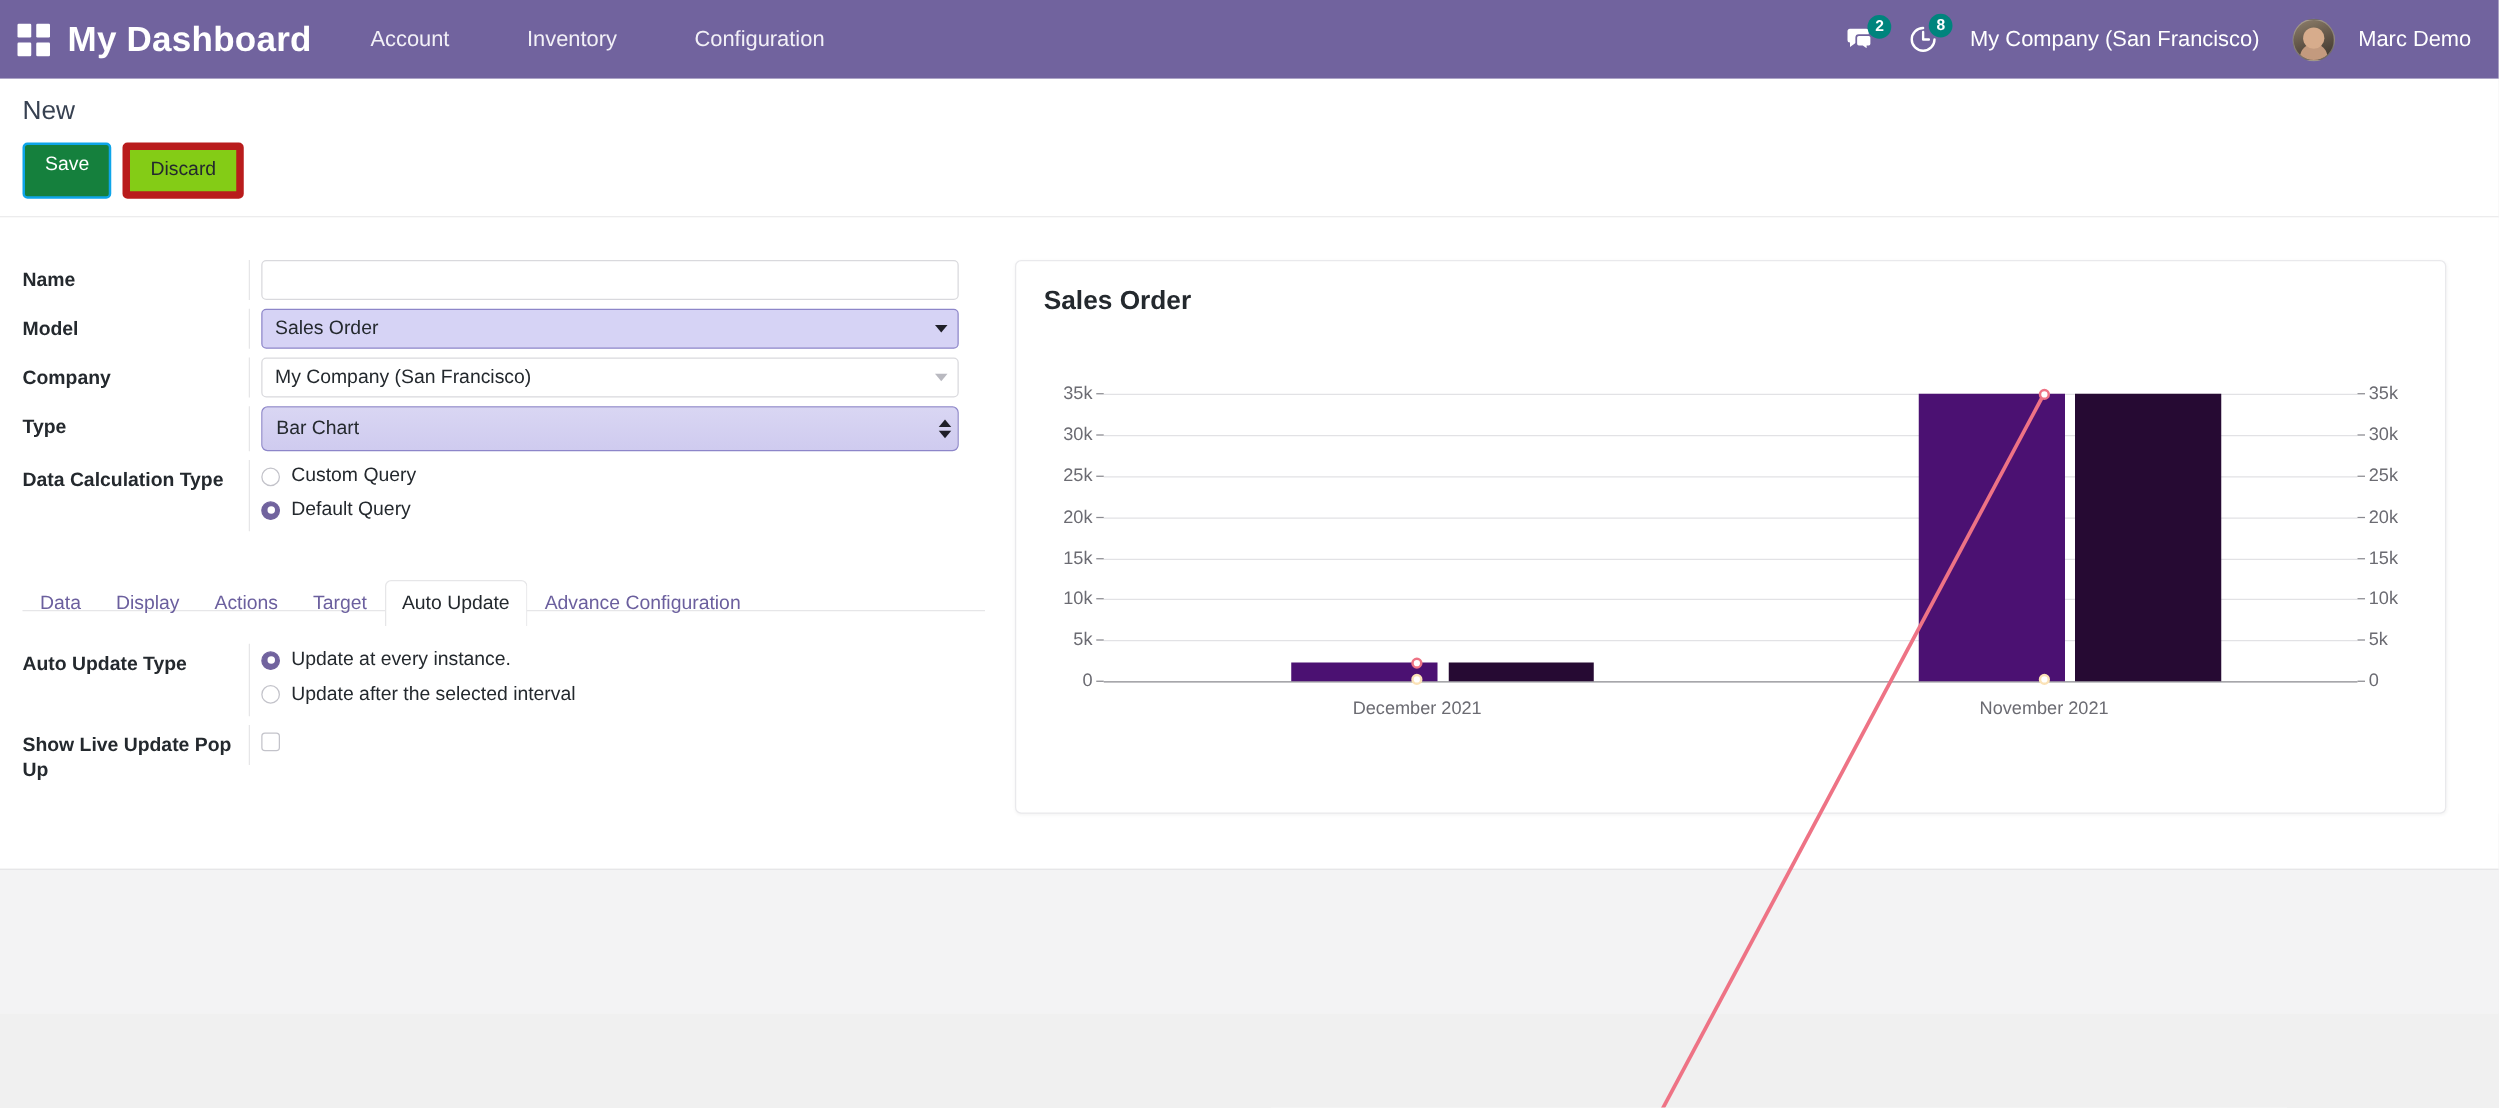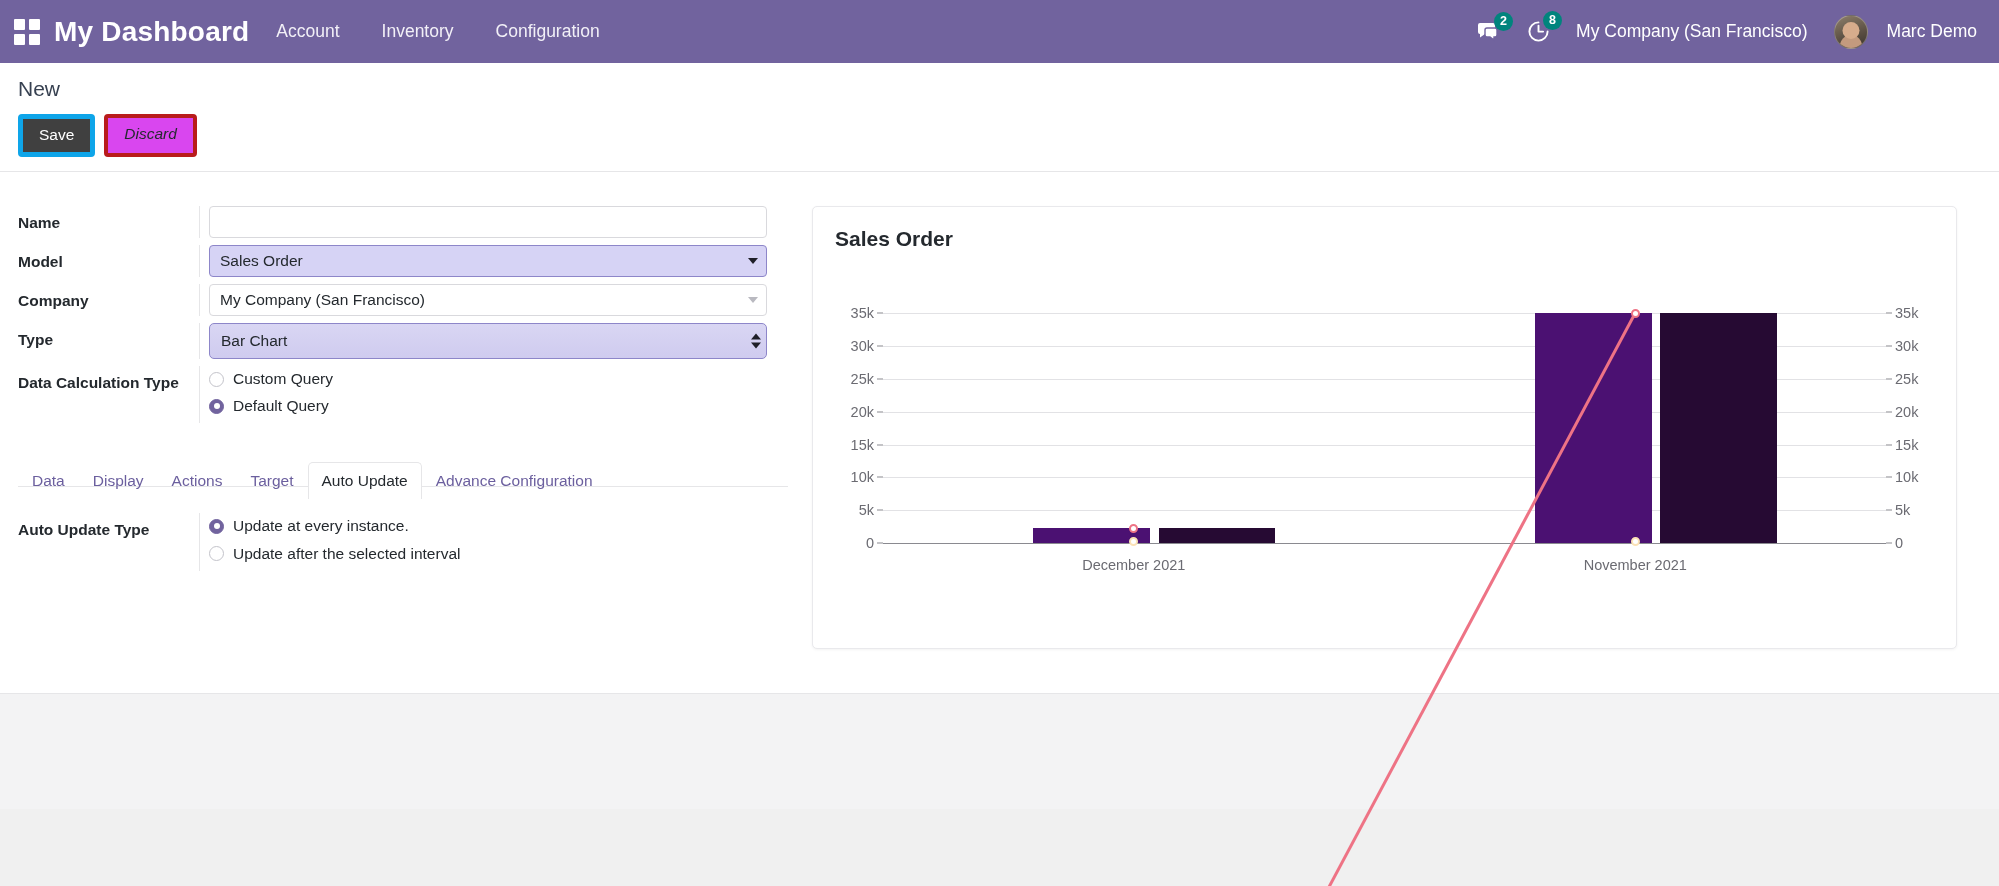--- a/index.html
+++ b/index.html
@@ -41,20 +41,21 @@
     white-space: nowrap;
     cursor: pointer;
   }
   .nav-menu { display: flex; align-items: center; gap: 38px; }
   .nav-menu-item {
     font-size: 17.5px;
     color: #f2f0f7;
     white-space: nowrap;
     cursor: pointer;
     padding: 6px 2px;
+    margin-left: 20px;
   }
   .nav-right {
     margin-left: auto;
     display: flex;
     align-items: center;
     gap: 26px;
   }
   .nav-icon-wrap { position: relative; cursor: pointer; display: flex; align-items: center; }
   .badge {
     position: absolute;
@@ -110,22 +111,22 @@
   .btn-row { display: flex; gap: 9px; padding: 13px 18px 0 18px; }
   .btn {
     font-size: 15.5px;
     font-family: "Liberation Sans", sans-serif;
     padding: 6px 16px;
     border-radius: 4px;
     cursor: pointer;
     line-height: 1.35;
     white-space: nowrap;
   }
-  .btn-primary { background: #404040; color: #fff; border: 5px solid #0ea5e9; }
-  .btn-secondary { background: #d946ef; color: #24292e; border: 4px solid #b91c1c; font-style: italic; }
+  .btn-primary { background: #15803d; color: #fff; border: 2px solid #0ea5e9; }
+  .btn-secondary { background: #84cc16; color: #24292e; border: 6px solid #b91c1c; }
   .cp-divider { border-bottom: 1px solid #e6e6e8; margin-top: 14px; }
 
   
   .sheet {
     display: flex;
     padding: 34px 18px 0 18px;
     background: #ffffff;
   }
   .form-col { width: 770px; flex: none; }
 
@@ -475,20 +476,26 @@
                   <span class="radio-label">Update at every instance.</span>
                 </div>
                 <div class="radio-item">
                   <span class="radio-dot"></span>
                   <span class="radio-label">Update after the selected interval</span>
                 </div>
               </div>
             </div>
           </div>
 
+          <div class="field-row">
+            <div class="field-label">Show Live Update Pop Up</div>
+            <div class="field-ctrl">
+              <div class="checkbox-box"></div>
+            </div>
+          </div>
 
         </div>
       </div>
     </div>
 
     <div class="chart-col">
       <div class="chart-card">
         <div class="chart-title">Sales Order</div>
         <div class="plot-wrap">
           <div class="plot" id="plot">

